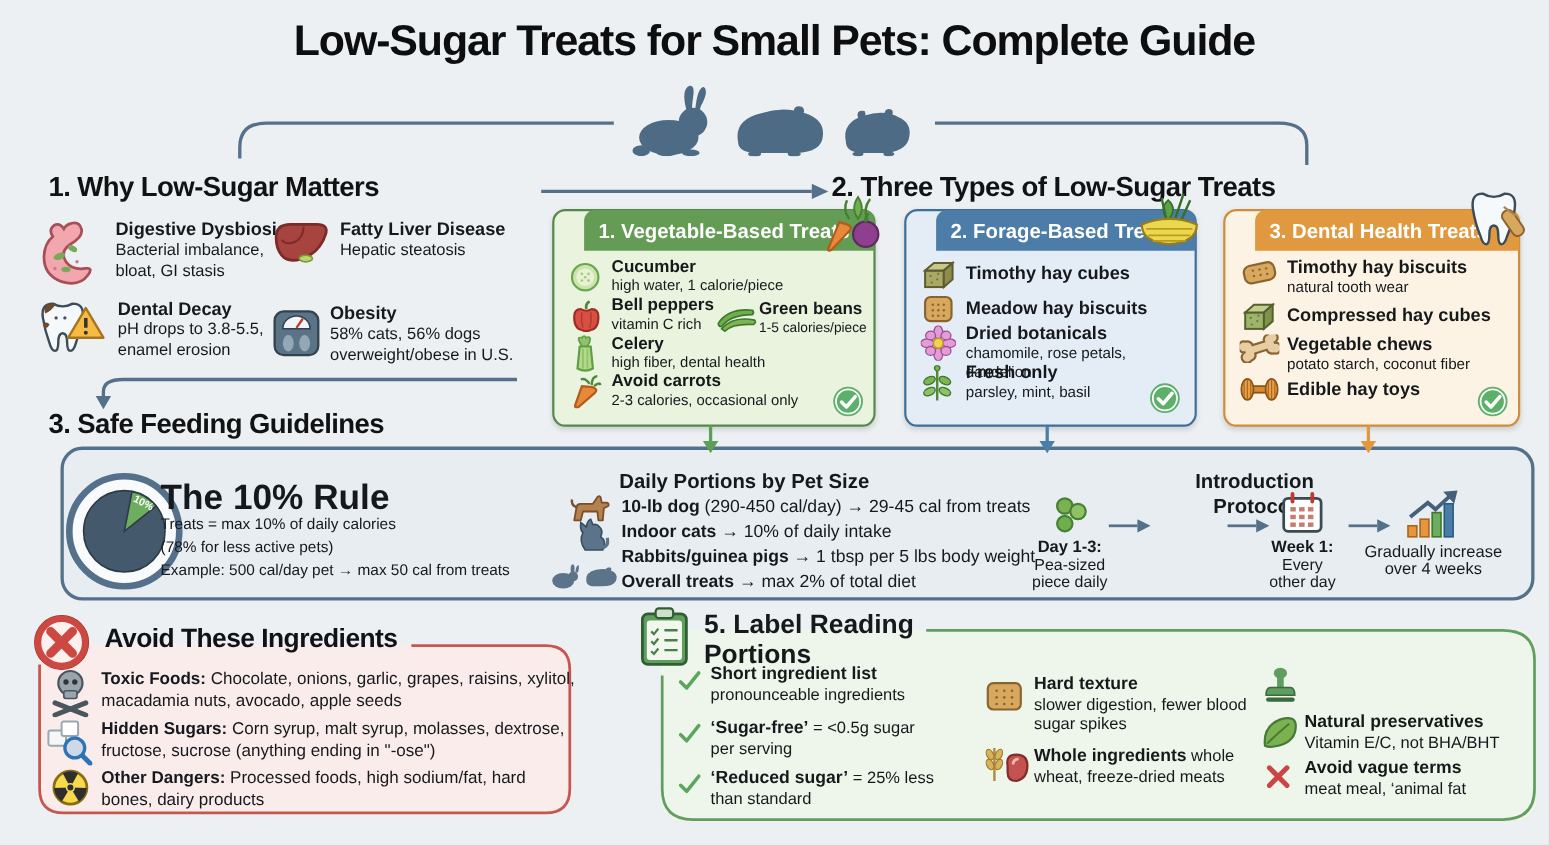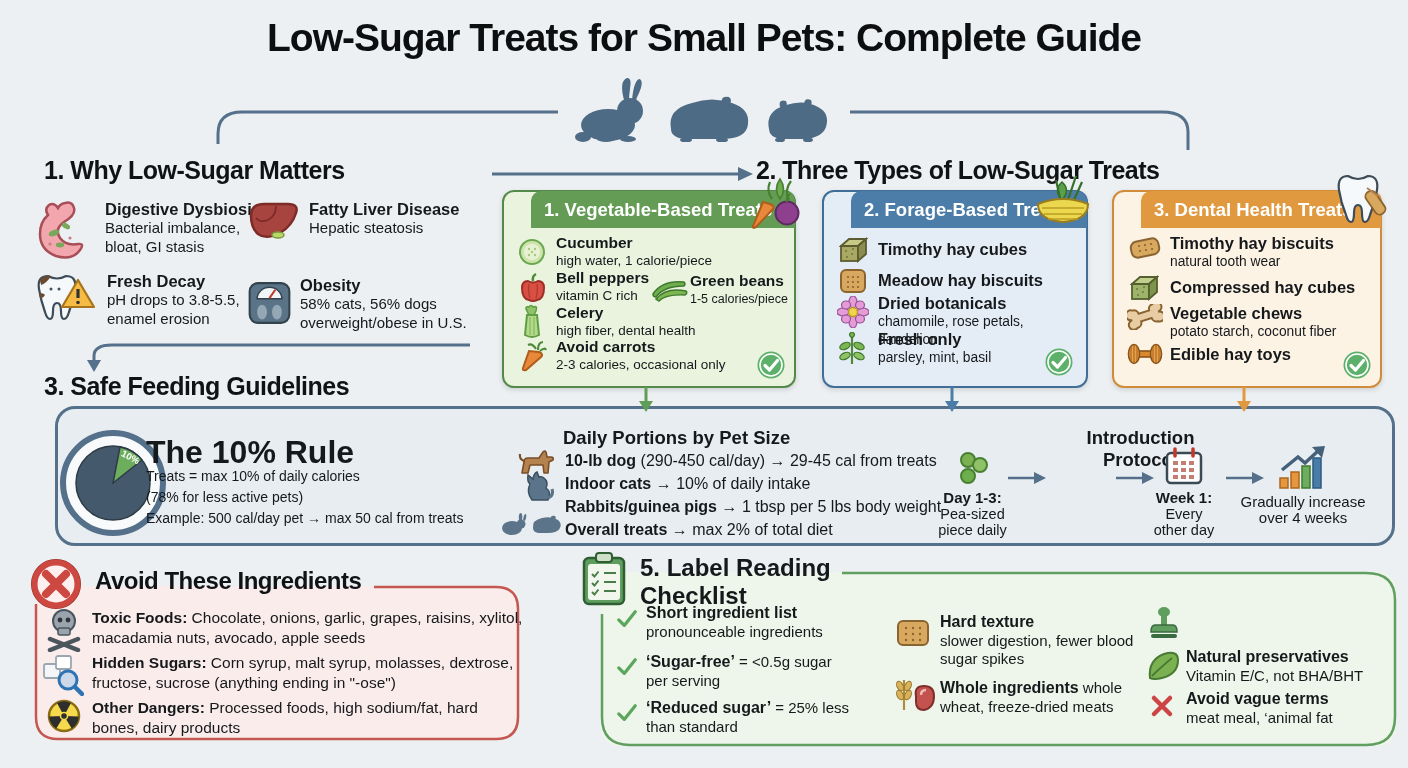--- a/index.html
+++ b/index.html
@@ -105,21 +105,21 @@
       <path d="M14,4 Q3,4 5,17 Q7,29 11,40 Q13,47 16,47 Q19,47 19,39 Q19,31 23,31 Q27,31 27,39 Q27,47 30,47 Q33,47 35,40 Q39,29 41,17 Q43,4 32,4 Q23,9 14,4 Z" fill="#f5f9fb" stroke="#3c4c58" stroke-width="2.2"></path>
       <path d="M6,8 Q10,3 17,4 Q13,11 7,13 Z" fill="#6b4a32"></path>
       <path d="M5,22 Q9,20 11,23 Q9,27 6,26 Z" fill="#6b4a32"></path>
       <circle cx="17" cy="17" r="1.5" fill="#44505a"></circle>
         <circle cx="25" cy="17" r="1.5" fill="#44505a"></circle>
       <path d="M44,8 L60,35 L28,35 Z" fill="#f5bb45" stroke="#a8741c" stroke-width="2.2" stroke-linejoin="round"></path>
       <path d="M44,17 L44,26" stroke="#333" stroke-width="3.2"></path>
         <circle cx="44" cy="30.5" r="1.8" fill="#333"></circle>
     </svg>
     <div>
-      <span class="blk why-t">Fresh Decay</span>
+      <span class="blk why-t">Dental Decay</span>
       <span class="why-d" style="display:block;width:155px">pH drops to 3.8-5.5, enamel erosion</span>
     </div>
   </div>
 
   <div class="abs why-item" style="left:248px;top:276px;width:230px">
     <svg width="52" height="54" viewBox="0 0 52 54">
       <rect x="2" y="3" width="48" height="48" rx="10" fill="#5b7387" stroke="#33434e" stroke-width="2.5"></rect>
       <path d="M11,22 A15,14 0 1 1 41,22 Z" fill="#f2f5f7" stroke="#33434e" stroke-width="1.8"></path>
       <line x1="26" y1="21" x2="33" y2="11" stroke="#c0392b" stroke-width="2.5"></line>
       <ellipse cx="17" cy="38" rx="6" ry="9" fill="#93a7b4"></ellipse>
@@ -485,21 +485,21 @@
 
   <svg class="abs" style="left:580px;top:550px" width="48" height="58" viewBox="0 0 48 58">
     <rect x="4" y="8" width="40" height="46" rx="5" fill="#5f9e5f" stroke="#2f5e33" stroke-width="2.5"></rect>
     <rect x="8" y="14" width="32" height="36" rx="3" fill="#f2f7ee"></rect>
     <rect x="16" y="3" width="16" height="9" rx="3" fill="#cfe0c8" stroke="#2f5e33" stroke-width="2"></rect>
     <path d="M12,24 l2.5,2.5 4,-5 M12,33 l2.5,2.5 4,-5 M12,42 l2.5,2.5 4,-5" fill="none" stroke="#4a7d4a" stroke-width="2"></path>
     <path d="M24,23 h12 M24,32 h12 M24,41 h12" stroke="#4a7d4a" stroke-width="2.2"></path>
   </svg>
   <div class="abs" style="left:640px;top:554px;font-size:24px;font-weight:800;line-height:28px">
     <span style="display:block">5. Label Reading</span>
-    <span style="display:block">Checklist</span>
+    <span style="display:block">Portions</span>
   </div>
 
   <svg class="abs" style="left:616px;top:608px" width="22" height="22" viewBox="0 0 24 24">
       <path d="M3,13 L9,19 L21,4" fill="none" stroke="#5aa65c" stroke-width="3.5" stroke-linecap="round" stroke-linejoin="round"></path>
     </svg>
   <div class="abs" style="left:646px;top:604px;width:215px">
     <span class="blk ck-t">Short ingredient list</span>
     <span class="ck-d">pronounceable ingredients</span>
   </div>
   <svg class="abs" style="left:616px;top:656px" width="22" height="22" viewBox="0 0 24 24">

